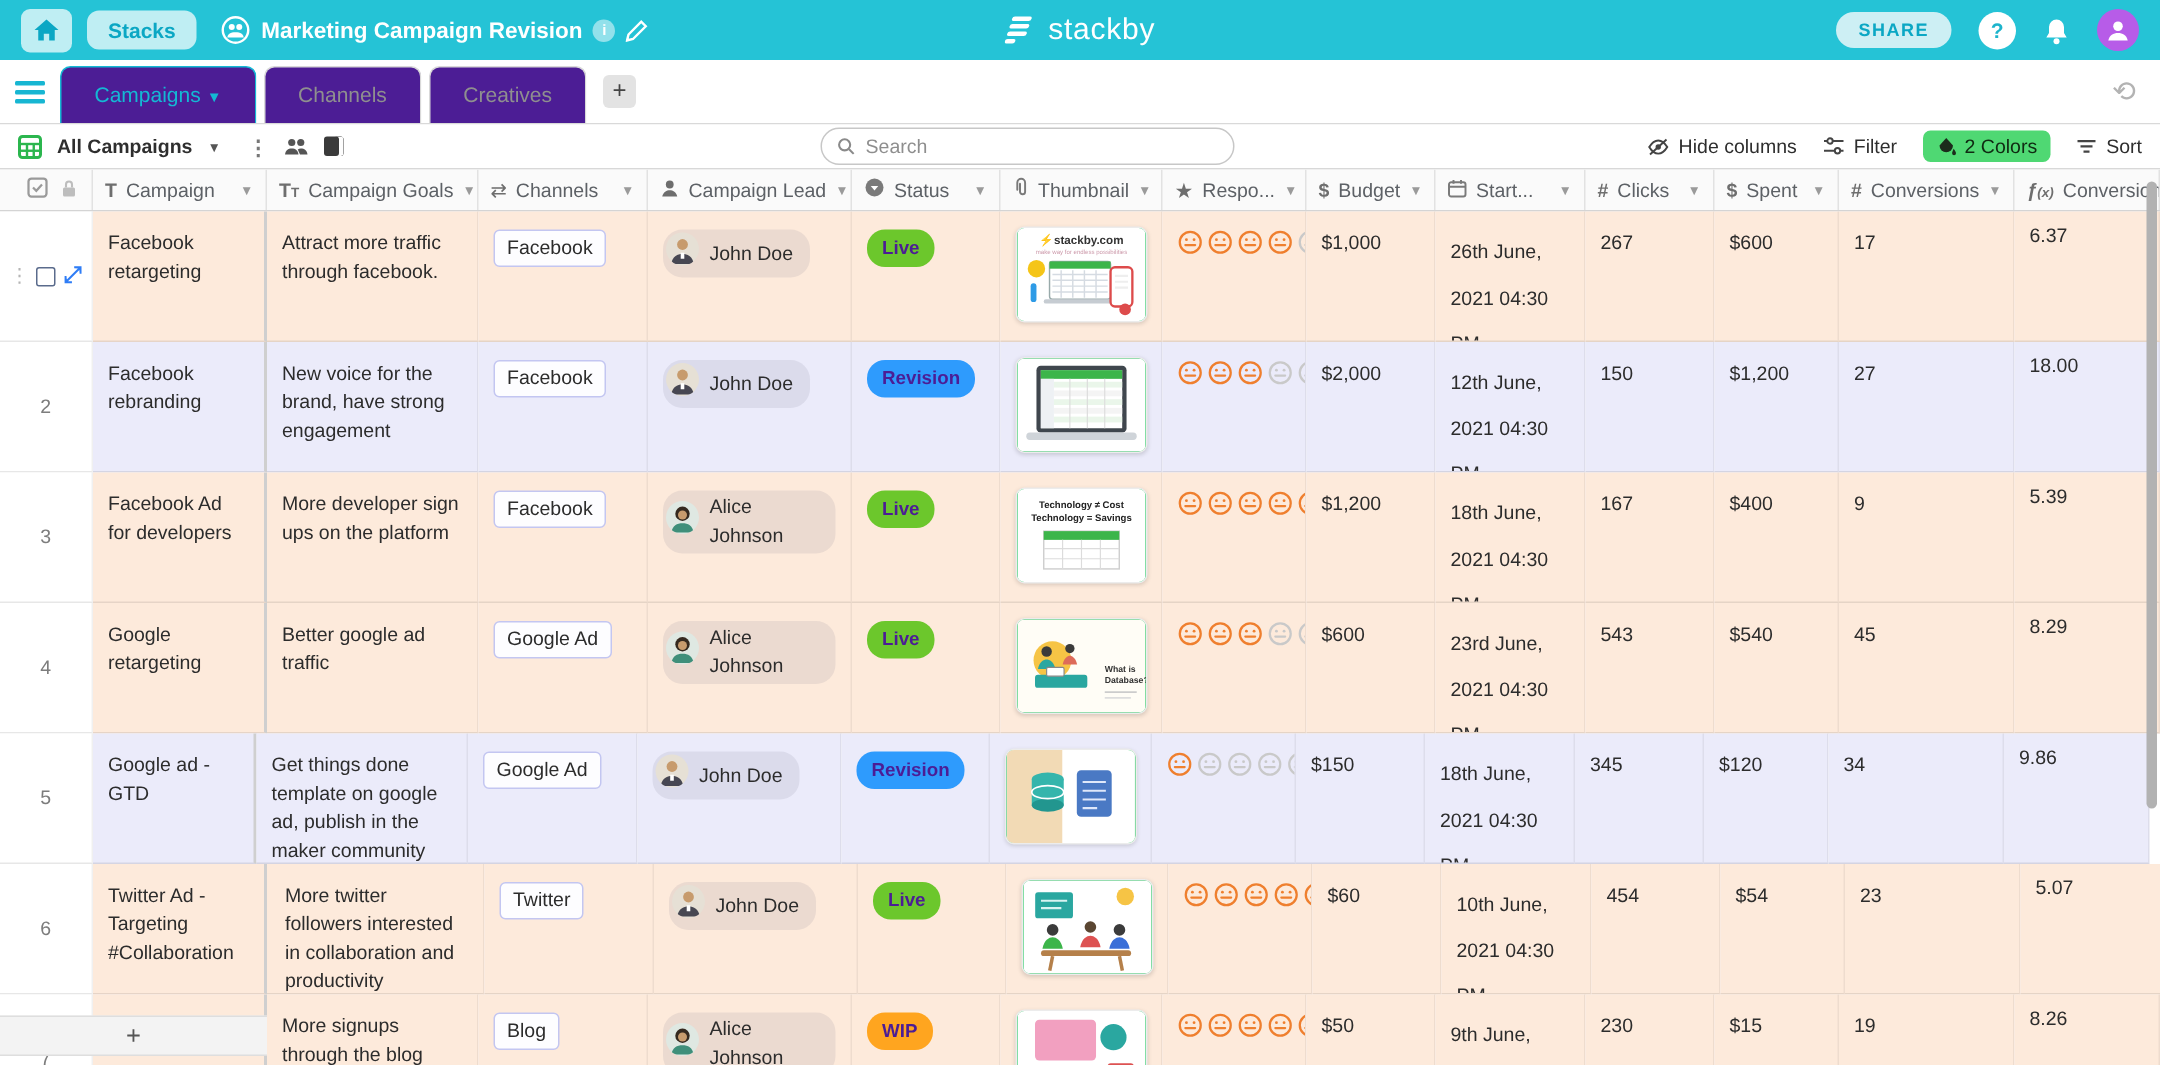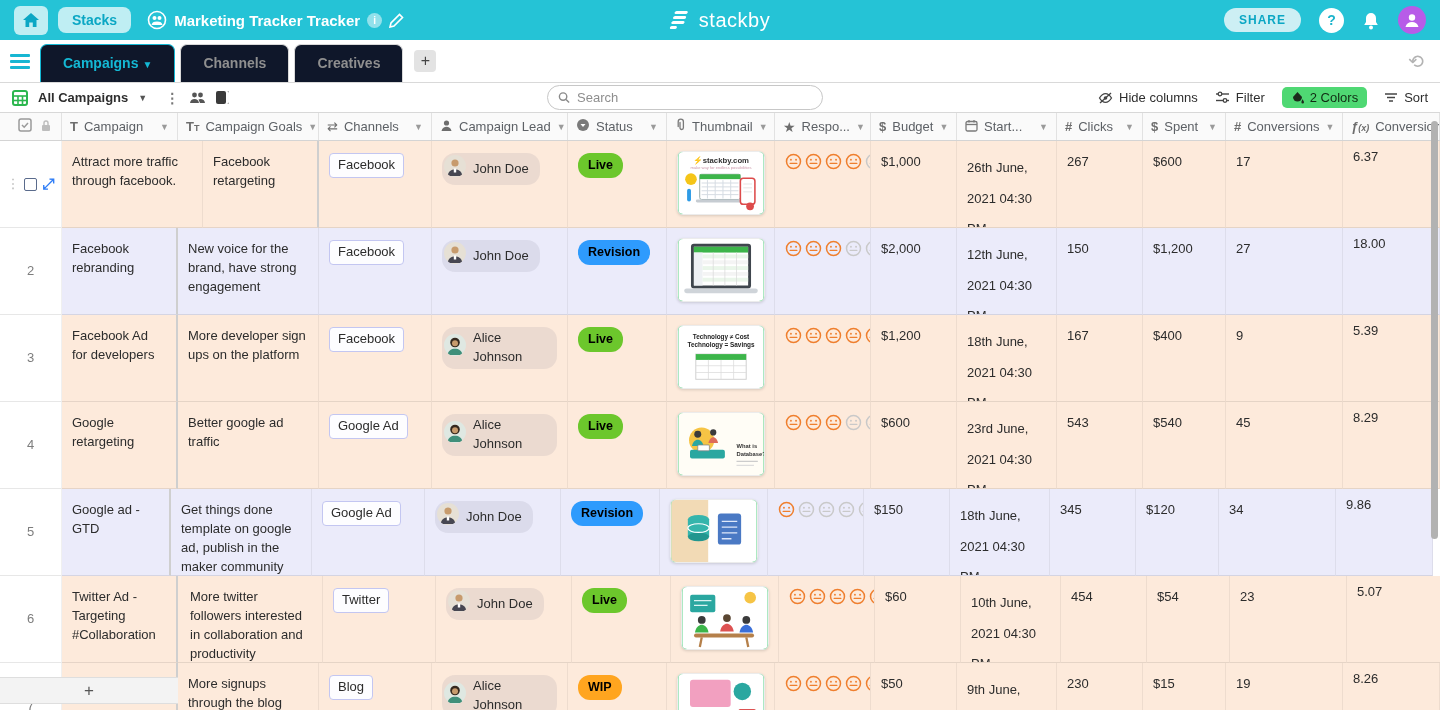--- a/index.html
+++ b/index.html
@@ -16,21 +16,21 @@
   .logo-text { font-size:20px; font-weight:300; letter-spacing:.5px; }
   .top-right { margin-left:auto; display:flex; align-items:center; gap:18px; }
   .share-btn { background:#cdeff4; color:#0ba7c4; font-weight:bold; font-size:12px; letter-spacing:1px; padding:5px 15px; border-radius:14px; cursor:pointer; }
   .help-btn { width:25px; height:25px; border-radius:50%; background:#fff; color:#1db4cc; font-weight:bold; font-size:14px; display:flex; align-items:center; justify-content:center; cursor:pointer; }
   .avatar { width:28px; height:28px; border-radius:50%; background:#b75ce8; display:flex; align-items:center; justify-content:center; cursor:pointer; }
 
   
   .tabbar { height:43px; background:#fff; border-bottom:1px solid #d9d9d9; display:flex; align-items:flex-end; padding-left:8px; position:relative; }
   .hamburger { align-self:center; margin:0 10px 0 2px; cursor:pointer; }
   .hamburger div { width:20px; height:3px; background:#17b6d2; margin:3px 0; border-radius:1px; }
-  .tab { border:1px solid #d9d9d9; border-bottom:none; border-radius:7px 7px 0 0; padding:10px 22px 11px; font-size:14px; font-weight:bold; color:#8f8f8f; background:#0f172a; margin-right:5px; cursor:pointer; position:relative; }
+  .tab { border:1px solid #d9d9d9; border-bottom:none; border-radius:7px 7px 0 0; padding:10px 22px 11px; font-size:14px; font-weight:normal; color:#8f8f8f; background:#4c1d95; margin-right:5px; cursor:pointer; position:relative; }
   .tab.active { color:#14b8d4; border-color:#14b8d4; }
   .tab .caret { color:#14b8d4; font-size:10px; margin-left:4px; }
   .add-tab { align-self:center; width:22px; height:22px; background:#e3e3e3; border-radius:4px; color:#444; font-size:16px; display:flex; align-items:center; justify-content:center; margin-left:6px; cursor:pointer; }
   .history-icon { margin-left:auto; align-self:center; margin-right:16px; color:#b3b3b3; font-size:19px; cursor:pointer; }
 
   
   .toolbar { height:29px; display:flex; align-items:center; padding:0 12px; position:relative; background:#fff; }
   .tb-left { display:flex; align-items:center; gap:10px; }
   .view-name { font-size:13px; font-weight:bold; color:#2e2e2e; }
   .tb-caret { color:#555; font-size:9px; }
@@ -58,21 +58,21 @@
   .cell.handle { background:#fff; display:flex; align-items:center; justify-content:center; color:#7d7d7d; padding:0; cursor:pointer; }
   .cell.frozen-edge { border-right:2px solid #cfcfcf; }
   .row.peach .cell:not(.handle) { background:#fdeadb; }
   .row.lavender .cell:not(.handle) { background:#ebebfa; }
   .ctrls { display:flex; align-items:center; gap:5px; }
   .drag-dots { color:#b5b5b5; font-size:13px; }
   .row-check { width:13px; height:13px; border:1.5px solid #5a6b8c; border-radius:2px; background:#fff; }
   .expand { color:#2f7df6; font-size:15px; font-weight:bold; }
   .chip { display:inline-block; padding:2px 8px; border:1px solid #c3c6f1; border-radius:4px; background:#fdfdff; font-size:13px; color:#2c2c2c; }
   .lead { display:inline-flex; align-items:center; gap:7px; background:rgba(110,110,130,.12); border-radius:13px; padding:2px 11px 2px 2px; font-size:13px; }
-  .badge { display:inline-block; padding:3px 10px 4px; border-radius:12px; color:#000000; font-weight:bold; font-size:12.5px; }
+  .badge { display:inline-block; padding:3px 10px 4px; border-radius:12px; color:#4c1d95; font-weight:bold; font-size:12.5px; }
   .thumb { width:88px; height:64px; background:#22c55e; border:1px solid #ececec; border-radius:6px; box-shadow:0 1px 3px rgba(0,0,0,.15); overflow:hidden; }
   .rating { display:flex; gap:3px; }
   .datecell { line-height:2.35; }
   .convcell { padding-top:7px; }
 
   .add-bar { position:absolute; left:0; top:564px; width:178px; height:27px; background:#f3f3f3; border-top:1px solid #dedede; border-bottom:1px solid #dedede; display:flex; align-items:center; justify-content:center; color:#555; font-size:17px; cursor:pointer; }
   .vscroll { position:absolute; right:2px; top:8px; width:7px; height:418px; background:#b2b2b2; border-radius:4px; cursor:grab; }
 </style>
 </head>
 <body>
@@ -84,21 +84,21 @@
       </svg>
   </div>
   <div class="stacks-btn">Stacks</div>
   <div class="ws-group">
     <svg width="20" height="20" viewBox="0 0 20 20">
         <circle cx="10" cy="10" r="8.5" fill="none" stroke="#fff" stroke-width="1.6"></circle>
         <circle cx="7.5" cy="8" r="2" fill="#fff"></circle>
         <circle cx="12.5" cy="8" r="2" fill="#fff"></circle>
         <path d="M4.5 15c.5-2.5 2-3.5 5.5-3.5s5 1 5.5 3.5z" fill="#fff"></path>
       </svg>
-    <span class="title">Marketing Tracker Tracker</span>
+    <span class="title">Marketing Campaign Revision</span>
     <span class="info-dot">i</span>
     <svg width="15" height="15" viewBox="0 0 15 15">
         <path d="M1 14l1-4 8.5-8.5 3 3L5 13z" fill="none" stroke="#fff" stroke-width="1.6"></path>
       </svg>
   </div>
   <div class="logo">
     <svg width="24" height="22" viewBox="0 0 24 22">
       <g fill="#fff">
           <rect x="6" y="2" width="13" height="3" rx="1.5" transform="skewX(-18)"></rect>
           <rect x="6" y="7" width="13" height="3" rx="1.5" transform="skewX(-18)"></rect>
@@ -296,22 +296,22 @@
     </div>
   <div id="bodyRows">
       <div class="row peach">
         <div class="cell handle" style="width: 62px;">
           <div class="ctrls">
             <span class="drag-dots">⋮</span>
             <span class="row-check"></span>
             <span class="expand">⤢</span>
           </div>
         </div>
+        <div class="cell frozen-edge" style="width: 116px;">Facebook retargeting</div>
         <div class="cell" style="width: 141px;">Attract more traffic through facebook.</div>
-        <div class="cell frozen-edge" style="width: 116px;">Facebook retargeting</div>
         <div class="cell" style="width: 113px;"><span class="chip">Facebook</span></div>
         <div class="cell" style="width: 136px;"><span class="lead">
             <span><svg width="22" height="22" viewBox="0 0 22 22" style="border-radius:50%;background:#e6e0d5">
                 <circle cx="11" cy="8" r="3.6" fill="#c79b6d"></circle>
                 <path d="M3.5 21c.8-5 3.8-6.6 7.5-6.6s6.7 1.6 7.5 6.6z" fill="#474752"></path>
                 <rect x="9.8" y="13.5" width="2.4" height="4" fill="#fff"></rect>
               </svg></span>
             <span>John Doe</span>
           </span></div>
         <div class="cell" style="width: 99px;"><span class="badge" style="background:#6cc72c">Live</span></div>

